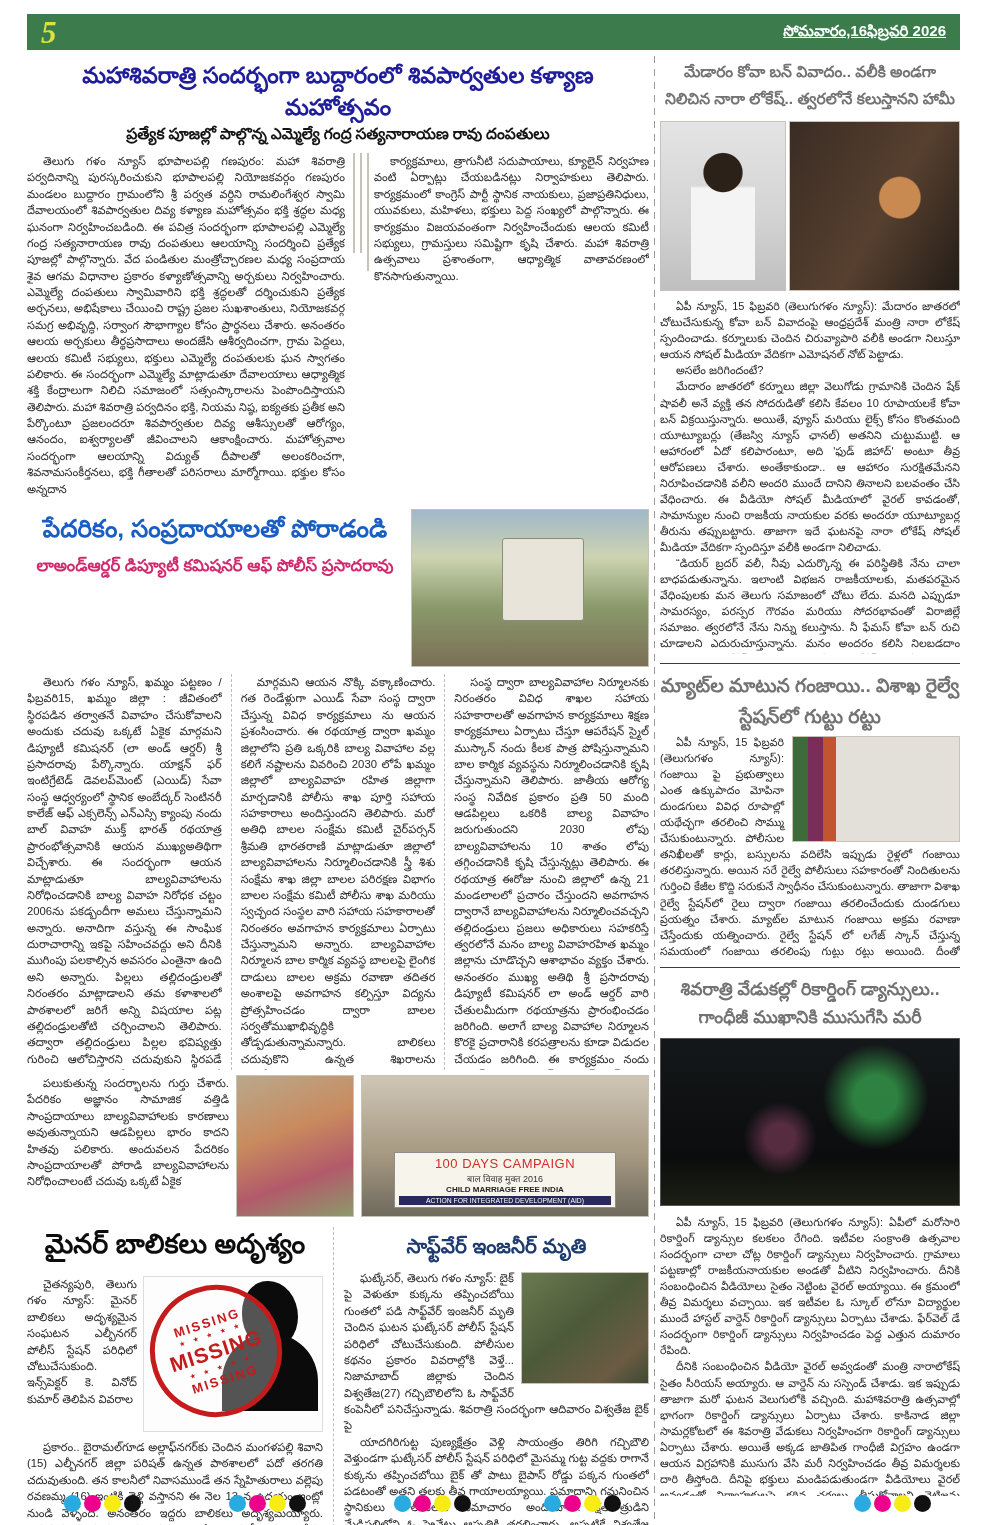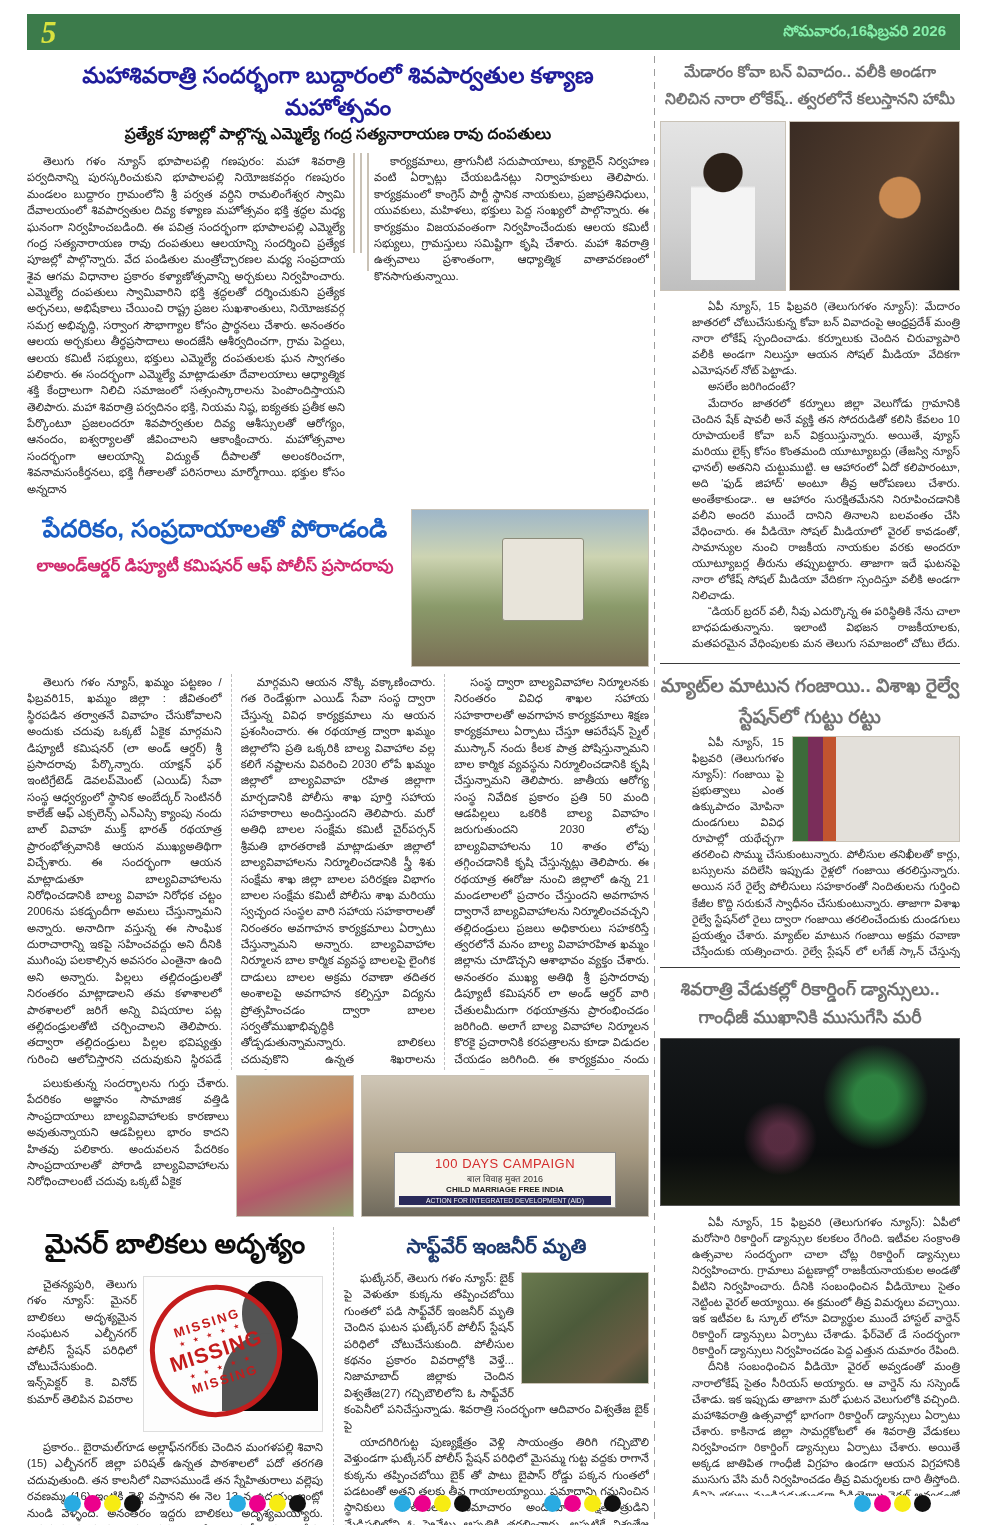--- a/index.html
+++ b/index.html
@@ -2,30 +2,30 @@
 <html><head>
 <meta charset="utf-8">
 <style>
   html,body{margin:0;padding:0;background:#e9e9e9;}
   .page{position:relative;width:987px;height:1525px;margin:0 auto;background:#fff;overflow:hidden;
         font-family:"Liberation Sans","DejaVu Sans",sans-serif;color:#1c1c1c;}
   .inner{padding:14px 27px 0;}
   
   .topbar{height:36px;background:#3c7b4b;display:flex;align-items:center;justify-content:space-between;padding:0 14px;}
   .pageno{font-family:"Liberation Serif","DejaVu Serif",serif;font-style:italic;font-size:31px;line-height:1;color:#d9e23f;font-weight:bold;}
-  .pagedate{color:#86efac;font-weight:bold;font-size:15px;}
+  .pagedate{color:#ffffff;font-weight:bold;font-size:15px;text-decoration:underline;}
   
   .content{display:flex;margin-top:6px;}
   .left{width:622px;}
   .vrule{width:1px;margin:0 5px;background:repeating-linear-gradient(180deg,#9a9a9a 0 7px,transparent 7px 13px);}
   .right{flex:1;min-width:0;}
   p{margin:0;text-align:justify;font-size:11.3px;line-height:1.45;text-indent:16px;color:#262626;}
   
   .artA h1{margin:4px 0 2px;text-align:center;color:#201d9a;font-size:22.5px;font-weight:bold;line-height:1.4;}
-  .artA h2{margin:2px 0 7px;text-align:center;color:#151515;font-size:15.5px;font-weight:bold;}
+  .artA h2{margin:2px 0 7px;text-align:center;color:#151515;font-size:15.5px;font-weight:bold;font-family:Liberation Serif, serif;}
   .artA-grid{display:flex;gap:8px;height:348px;overflow:hidden;}
   .artA-text{width:318px;overflow:hidden;}
   .artA-media{flex:1;display:flex;flex-direction:row;gap:5px;min-width:0;}
   .media-row{display:flex;gap:5px;height:100px;}
   .media-row .ph{flex:1;}
   .ph{border:1px solid #c9c2b6;box-sizing:border-box;}
   .ph-temple1{background:linear-gradient(120deg,#8a5a3a,#caa15f 35%,#b0604f 60%,#6b7a4a 90%);}
   .ph-temple2{background:linear-gradient(100deg,#b9c4cf,#d8cfc0 30%,#a8743f 55%,#8898a8 85%);}
   .ph-crowd{height:118px;background:linear-gradient(100deg,#b0672f,#d89b4e 28%,#c4555a 52%,#7e8a52 74%,#a86a3c);}
   .artA-media p{flex:1;overflow:hidden;}
@@ -78,21 +78,21 @@
   .right h1{margin:2px 0;}
   .hR1 span{font-size:15.5px;line-height:1.75;}
   .hR2 span{font-size:19px;line-height:1.6;}
   .hR3 span{font-size:17.5px;line-height:1.6;}
   .photo-pair{display:flex;gap:3px;height:170px;margin:9px 0 7px;}
   .ph-lokesh{width:42%;background:linear-gradient(180deg,#e4e4e4,#d2d2d2 60%,#bfbfbf);position:relative;}
   .ph-lokesh:after{content:"";position:absolute;left:24%;top:16%;width:52%;height:78%;
        background:radial-gradient(circle at 50% 18%,#2c2119 0 17%,transparent 18%),linear-gradient(180deg,transparent 28%,#f4f4f4 30%);}
   .ph-vali{flex:1;background:radial-gradient(circle at 65% 45%,#c98a52 0 14%,transparent 15%),linear-gradient(120deg,#3a2c24,#57402f 55%,#241d18);}
   .right p{font-size:11px;line-height:1.46;}
-  .bodywrap{overflow:hidden;margin-left:32px;}
+  .bodywrap{overflow:hidden;}
   .wrap-R1{height:356px;}
   .wrap-R2{height:224px;}
   .wrap-R3{height:282px;}
   hr.sep{border:0;border-top:1px solid #3a3a3a;margin:9px 0 7px;}
   .ph-mats{float:right;width:168px;height:106px;margin:2px 0 4px 8px;
        background:linear-gradient(90deg,#3d6b3a 0 9%,#7a2d5a 9% 18%,#c2542f 18% 26%,#e3e0da 26%),linear-gradient(#e3e0da,#d8d5cf);}
   .ph-stage{height:168px;margin:7px 0 8px;border:1px solid #555;
        background:radial-gradient(circle at 72% 35%,rgba(70,220,100,.55) 0 9%,transparent 22%),
                   radial-gradient(circle at 40% 60%,rgba(200,90,140,.4) 0 7%,transparent 18%),
                   linear-gradient(180deg,#15181a,#0a0c0d 70%,#1c1f14);}

